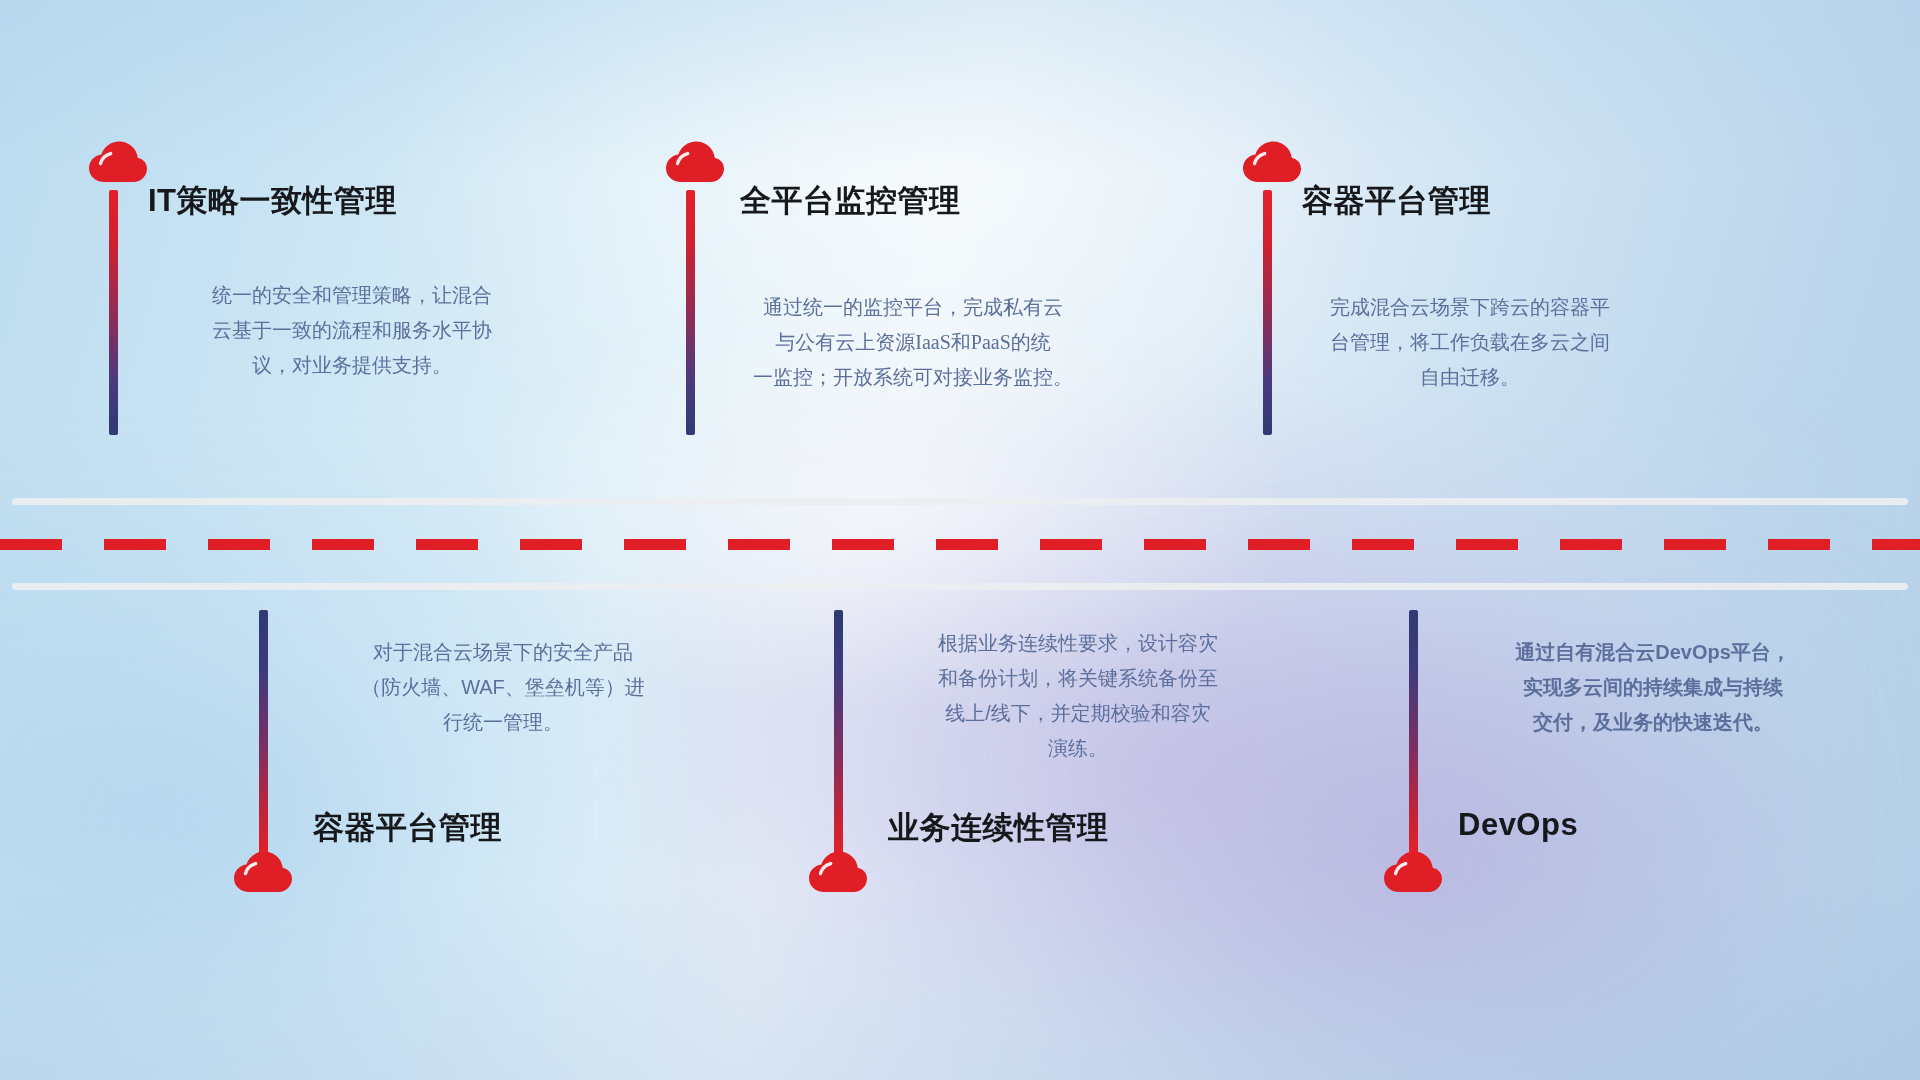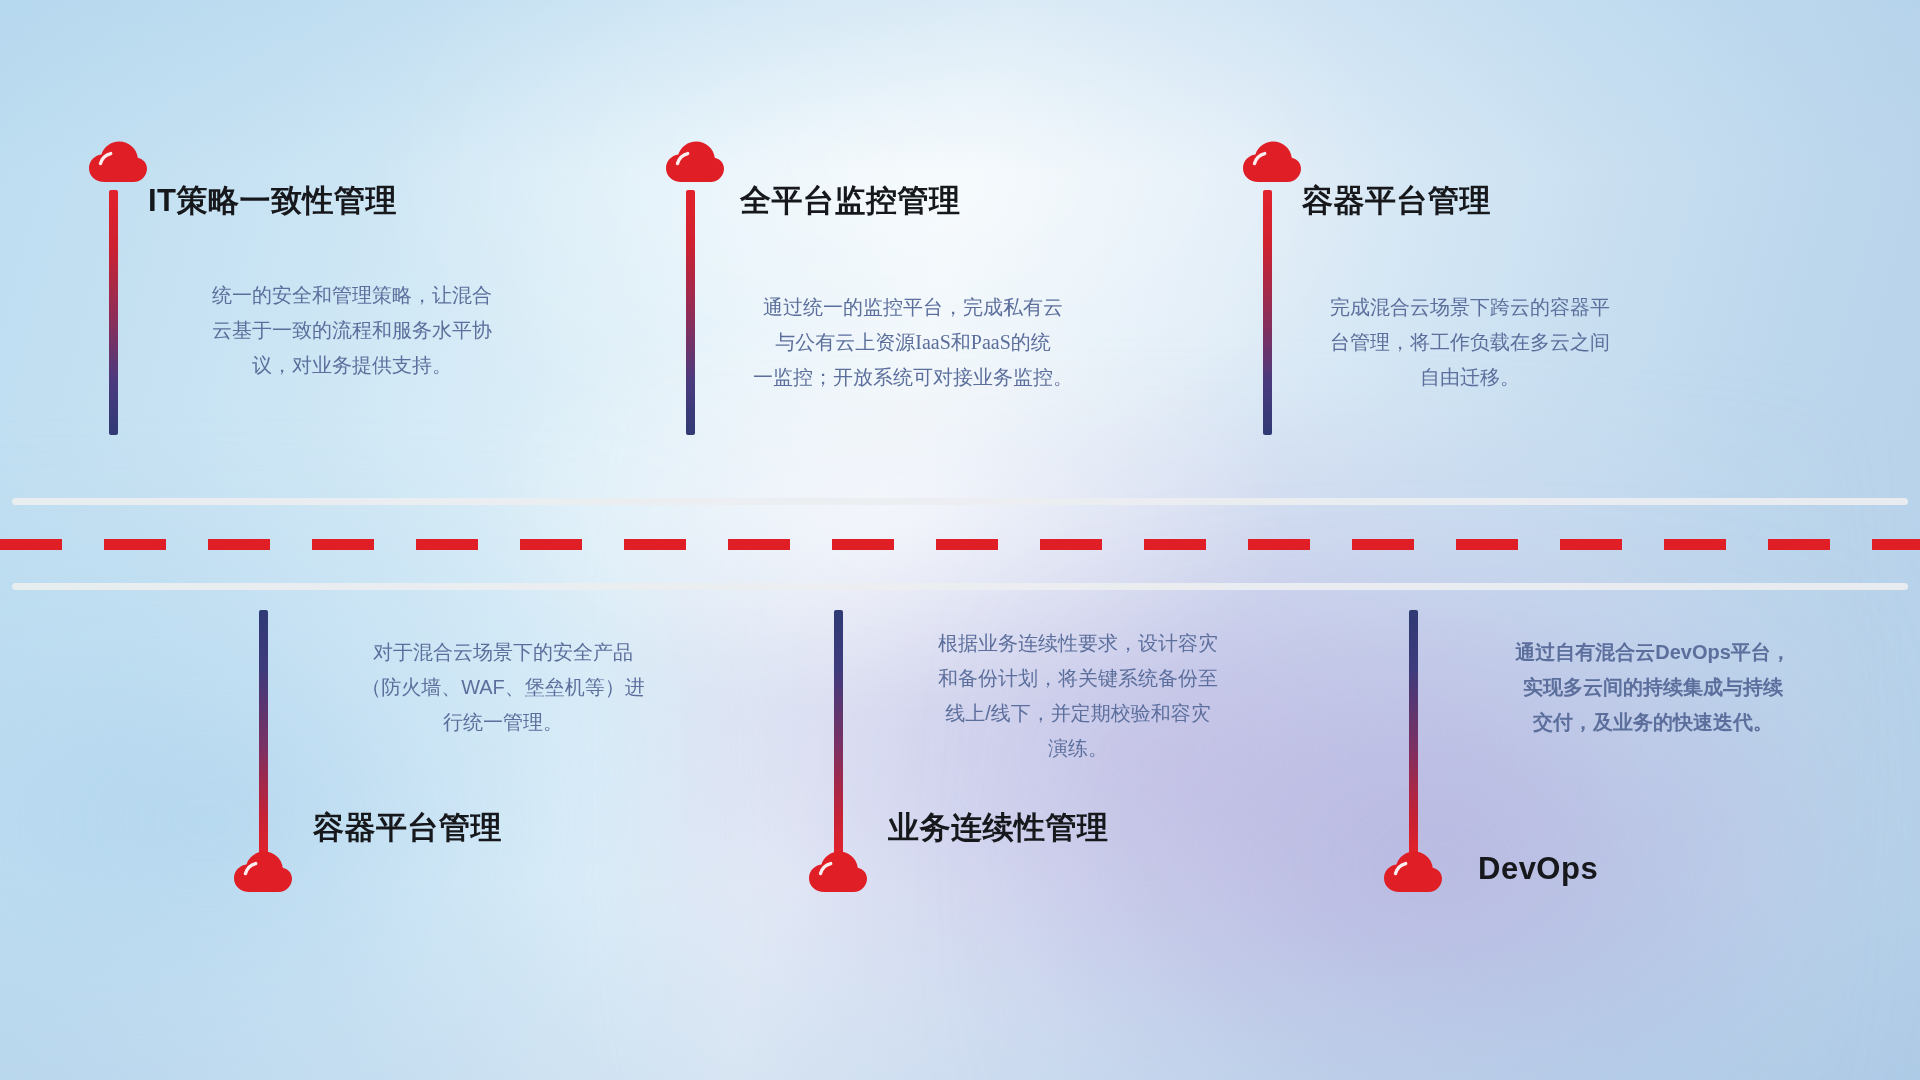--- a/index.html
+++ b/index.html
@@ -262,21 +262,21 @@
         <path d="M13.5 25.5c1.4-4.9 5.2-8.6 10.2-9.9" fill="none" stroke="#ffffff" stroke-width="3.4" stroke-linecap="round" opacity="0.92"></path>
       </svg>
     </div>
   </div>
 
   <div class="col col-bot" style="left:1395px;">
     <div class="bar bar-bot" style="left:14px;"></div>
     <div class="body body-lines" style="left:68px; top:25px; width:380px;font-weight:bold;">通过自有混合云DevOps平台，
 实现多云间的持续集成与持续
 交付，及业务的快速迭代。</div>
-    <div class="heading" style="left:83px; top:197px;margin-top:44px;">DevOps</div>
+    <div class="heading" style="left:63px; top:197px;">DevOps</div>
     <div class="cloud" style="left:-13px; top:238px;">
       <svg viewBox="0 0 62 46" xmlns="http://www.w3.org/2000/svg">
         <path d="M17.5 44C8.4 44 2 37.9 2 30.2c0-7.1 5.3-12.9 12.4-13.8C16.8 8.9 23.9 3.5 32.2 3.5c9.6 0 17.5 7.1 18.6 16.2C56.6 21 60 25.4 60 30.8 60 37.9 54.1 44 46.6 44Z" fill="#e01e26"></path>
         <path d="M13.5 25.5c1.4-4.9 5.2-8.6 10.2-9.9" fill="none" stroke="#ffffff" stroke-width="3.4" stroke-linecap="round" opacity="0.92"></path>
       </svg>
     </div>
   </div>
 
 </div>
 

